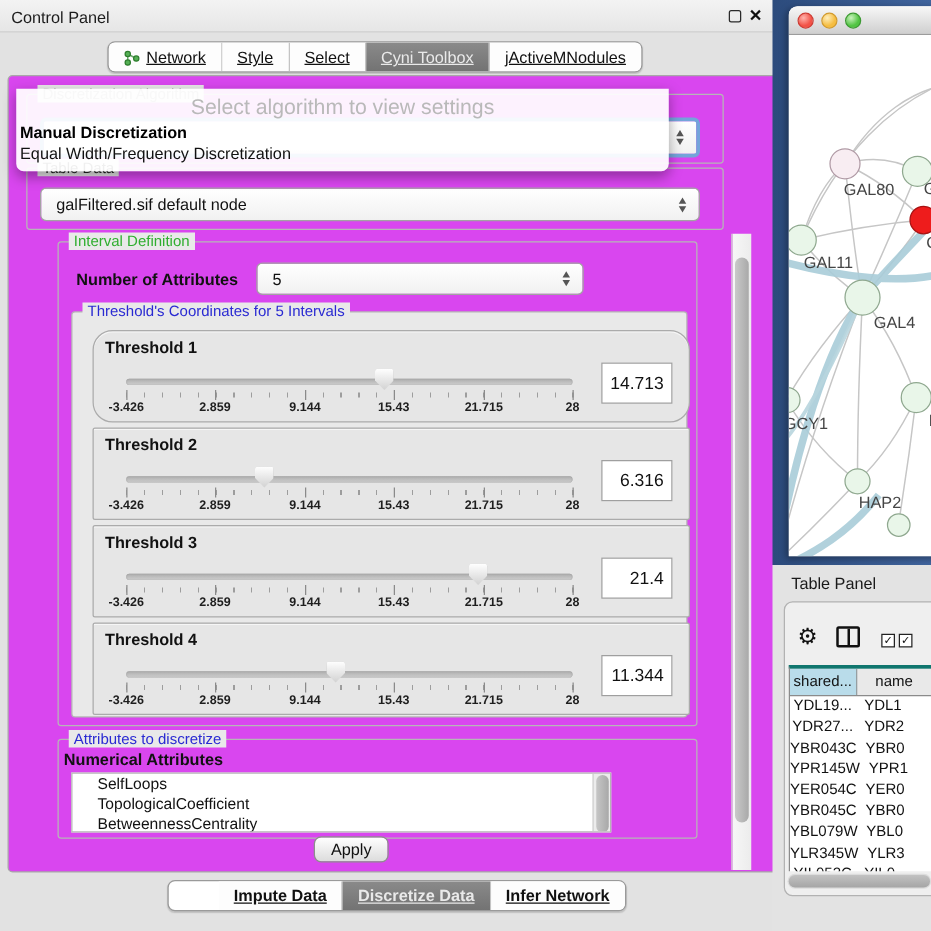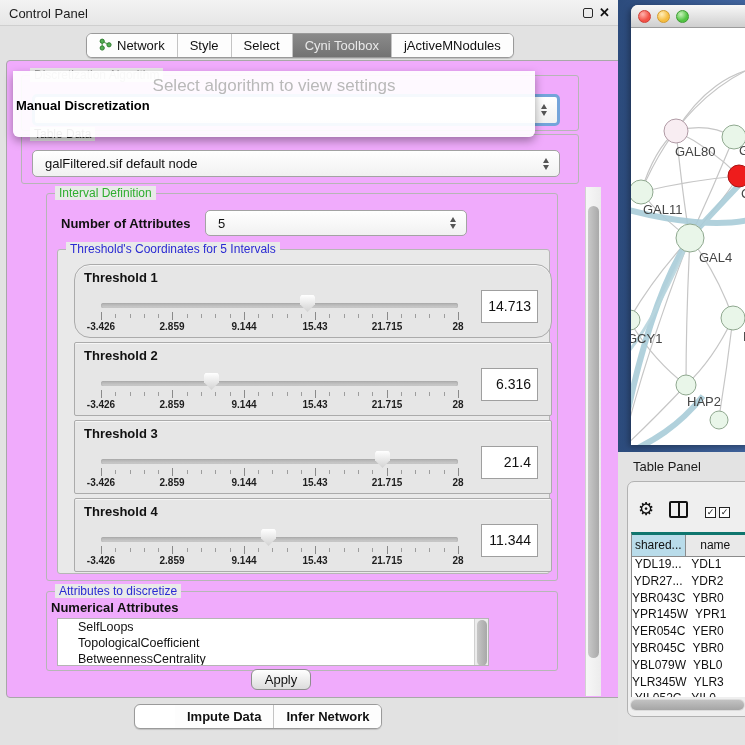--- a/index.html
+++ b/index.html
@@ -12,28 +12,28 @@
   .cp-titlebar { position:absolute; left:0; top:0; width:618px; height:26px;
     background:linear-gradient(#f3f3f3,#e6e6e6); border-bottom:1px solid #cfcfcf; }
   .cp-title { position:absolute; left:9px; top:6px; font-size:13px; color:#1c1c1c; }
   .float-btn { position:absolute; left:583px; top:8px; width:10px; height:10px;
     border:1.6px solid #2a2a2a; border-radius:2px; }
   .close-btn { position:absolute; left:599px; top:5px; font-size:13px; font-weight:bold; color:#111; }
 
   
   .seggroup { position:absolute; display:flex; background:#fff; border:1px solid #9a9a9a;
     border-radius:6px; overflow:hidden; box-shadow:0 1px 1px rgba(0,0,0,.15); }
-  .seg { display:flex; align-items:flex-start; gap:5px; padding:4px 12px; font-size:13px;
-    color:#111; border-right:1px solid #c4c4c4; background:#fdfdfd; white-space:nowrap; }
+  .seg { display:flex; align-items:flex-end; gap:5px; padding:4px 12px; font-size:13px;
+    color:#111; border-right:1px solid #c4c4c4; background:#fdfdfd; white-space:nowrap;text-decoration:underline; }
   .seg:last-child { border-right:none; }
   .seg.active { background:linear-gradient(#8a8a8a,#737373); color:#e9e9e9; }
 
   
   .cp-content { position:absolute; left:6px; top:60px; width:712px; height:638px;
-    background:#f0abfc; border:1px solid #a8a8a8; border-radius:4px; }
+    background:#d946ef; border:1px solid #a8a8a8; border-radius:4px; }
 
   
   .grp { position:absolute; border:1px solid #b6b6b6; border-radius:3px; }
   .grp-title { position:absolute; top:-8px; left:8px; padding:0 4px; background:#e9e9e9;
     font-size:12px; color:#222; white-space:nowrap; }
   .t-green { color:#2fae2f; }
   .t-blue { color:#2a2ad2; }
   .t-dim { color:#9a9a9a; }
 
   
@@ -298,25 +298,29 @@
       <div class="vscroll" style="left:578px; top:126px; height:509px;">
         <div class="thumb"></div>
       </div>
 
       <div class="apply-btn" style="left:244px; top:608px;">Apply</div>
     </div>
 
     <div class="popup">
       <div class="hint">Select algorithm to view settings</div>
       <div class="opt1">Manual Discretization</div>
+      <div class="opt2">Equal Width/Frequency Discretization</div>
     </div>
 
     <div class="seggroup" style="left:134px; top:704px;padding-left:40px;">
       <div class="seg">
         <span style="font-weight:bold;">Impute Data</span>
+      </div>
+      <div class="seg active">
+        <span style="font-weight:bold;">Discretize Data</span>
       </div>
       <div class="seg">
         <span style="font-weight:bold;">Infer Network</span>
       </div>
     </div>
   </div>
 
   <div class="rightbg"></div>
 
   <div class="netwin">

